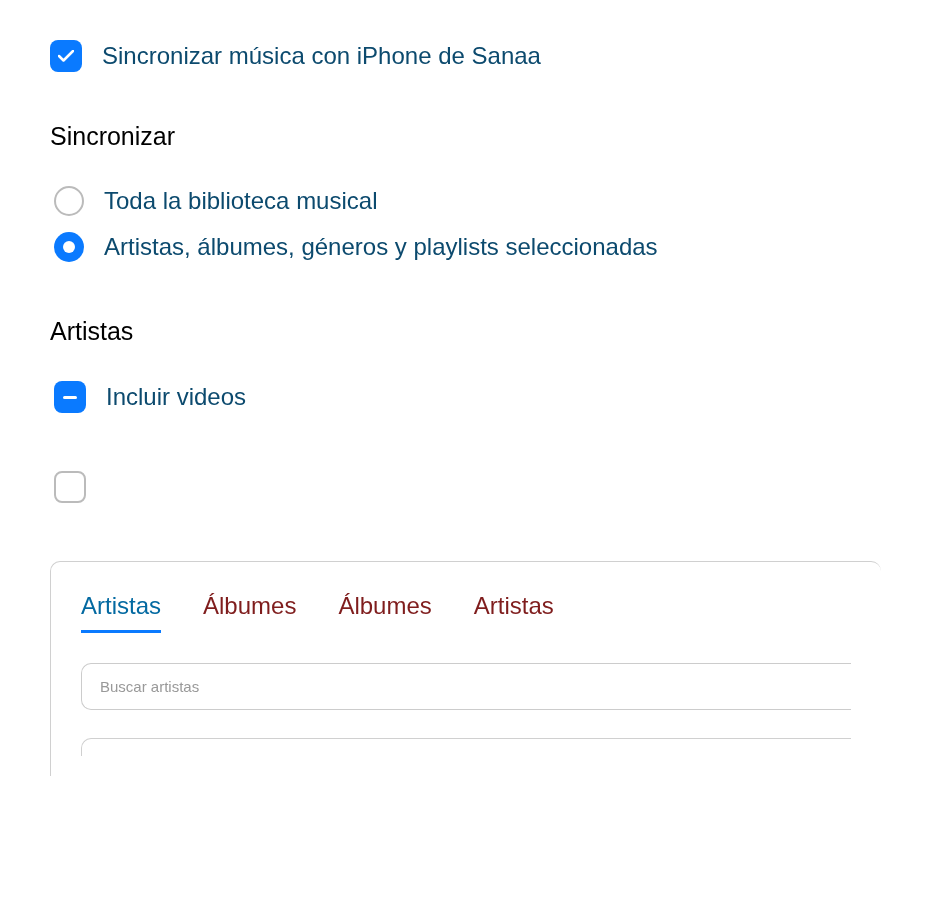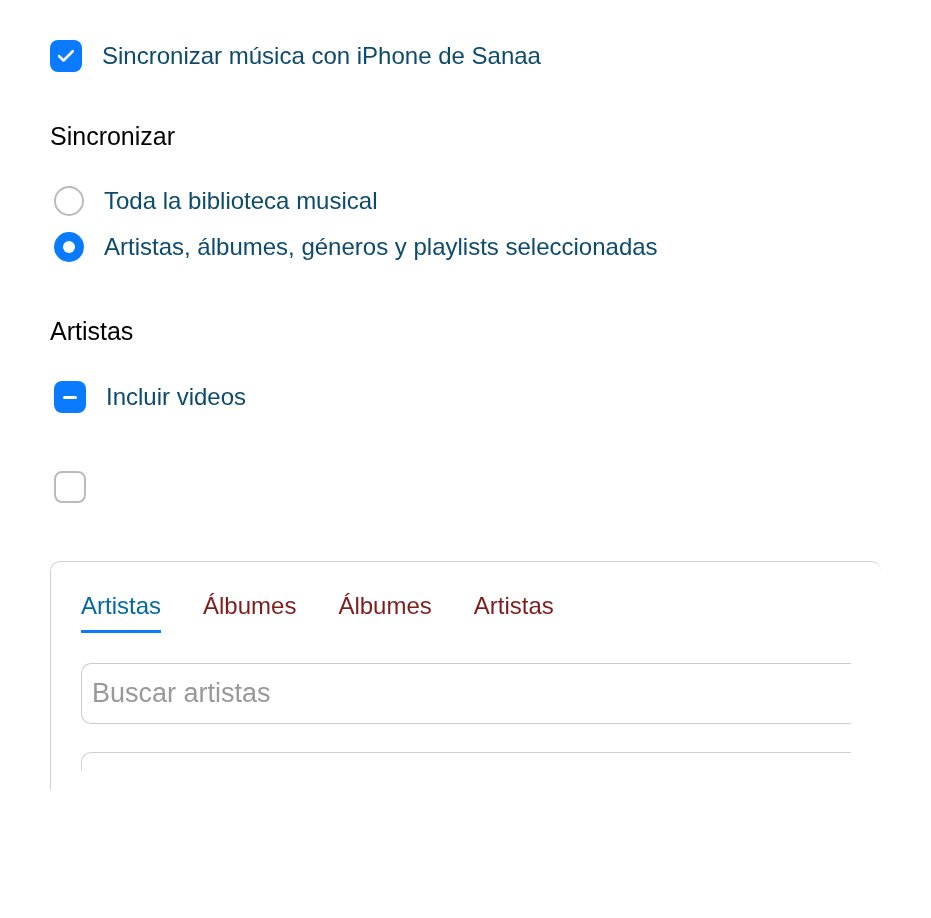--- a/index.html
+++ b/index.html
@@ -119,22 +119,22 @@
       padding-bottom: 10px;
       cursor: pointer;
     }
     .tab.active {
       color: #0369a1;
       border-bottom: 3px solid #0a7aff;
       font-weight: 500;
     }
     .search-input {
       width: 100%;
-      font-size: 27px;
-      padding: 14px 10px;
+      font-size: 15px;
+      padding: 14px 18px;
       border: 1px solid #ccc;
       border-radius: 10px;
       outline: none;
       color: #333;
       border-right: none;
       border-top-right-radius: 0;
       border-bottom-right-radius: 0;
     }
     .search-input::placeholder {
       color: #999;

